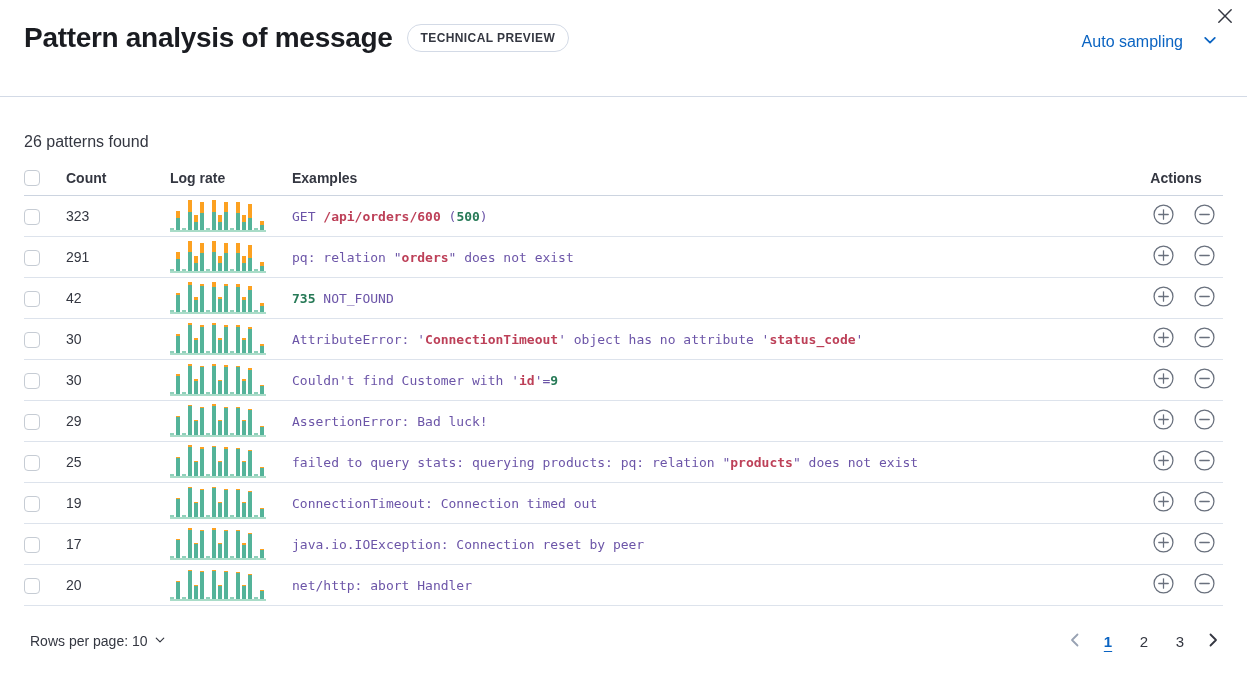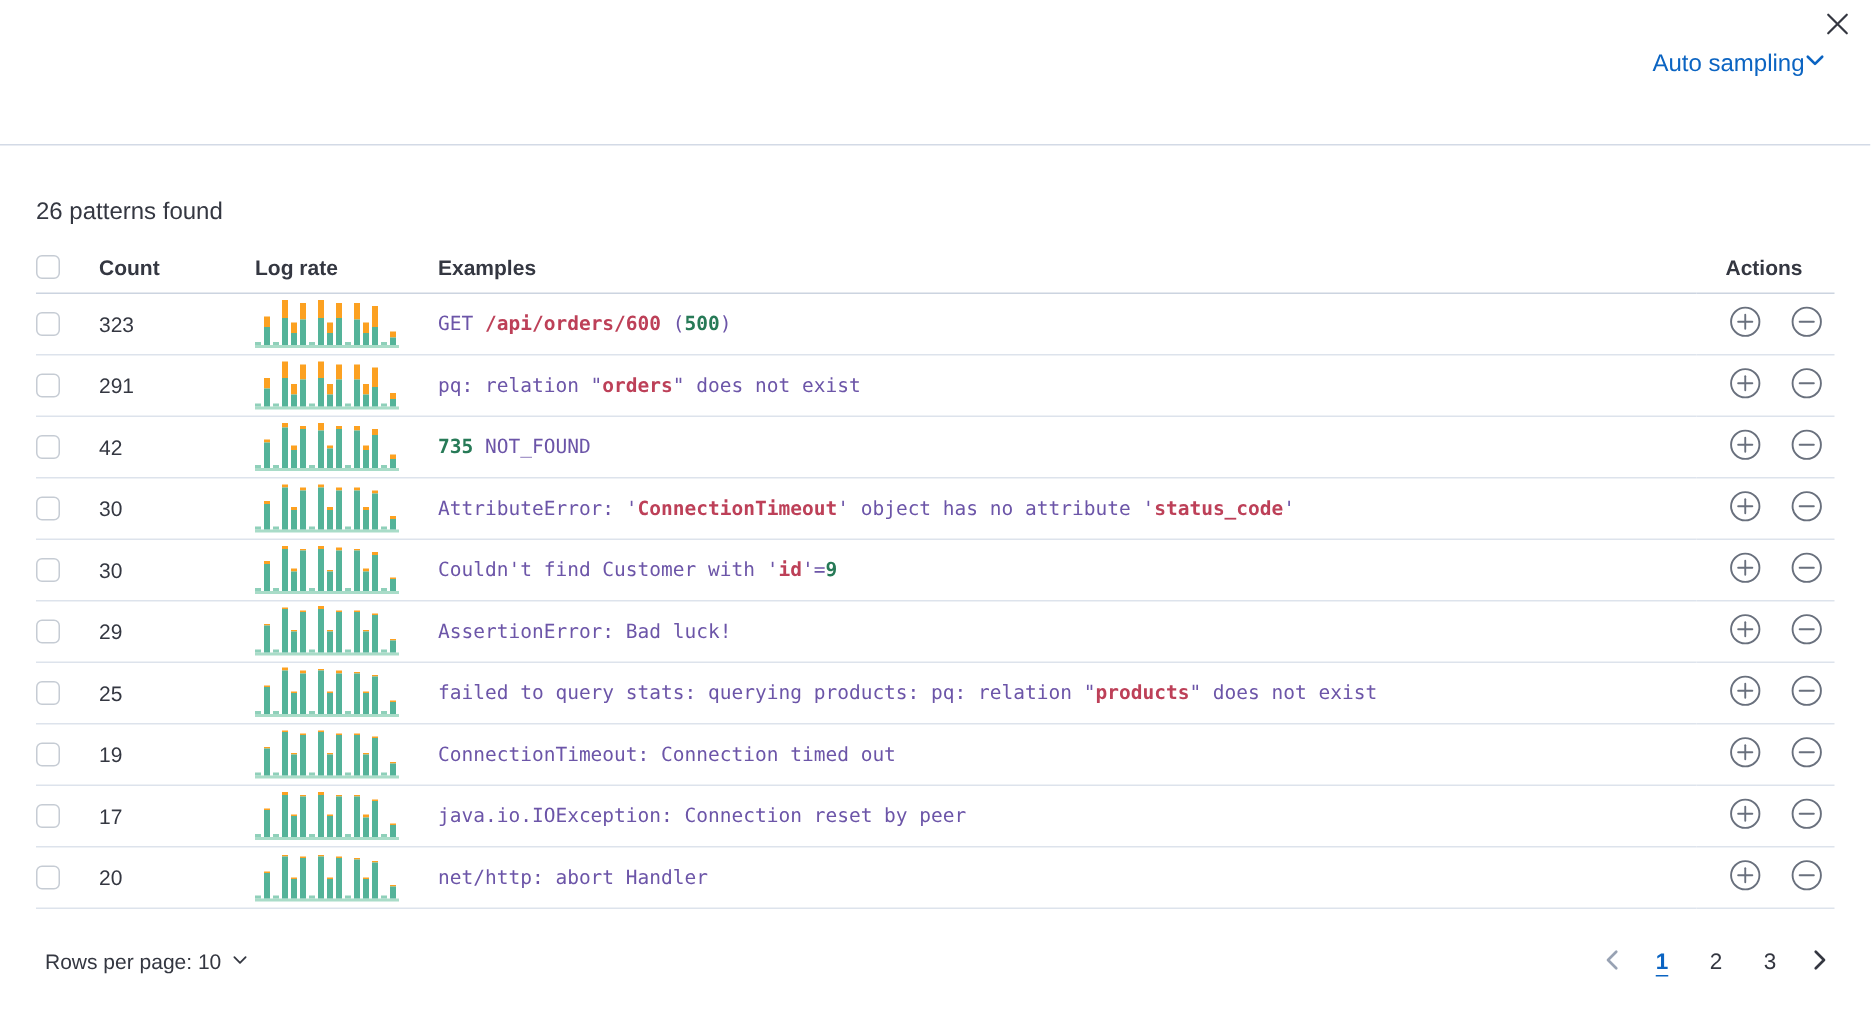--- a/index.html
+++ b/index.html
@@ -35,21 +35,21 @@
     border-radius:20px;
     padding:6px 13px;
     font-size:12px;
     font-weight:700;
     letter-spacing:0.4px;
     color:#343741;
     background:#fff;
     white-space:nowrap;
   }
   .sampling-menu {
-    display:flex; align-items:center; gap:0;
+    display:flex; align-items:center; gap:20px;
     color:#0b64c2;
     font-size:16px;
     margin-top:10px;
     background:none; border:none; cursor:pointer;
     font-family:"Liberation Sans", sans-serif;
   }
   .close-btn {
     position:absolute; top:5px; right:10px;
     width:24px; height:24px;
     background:none; border:none; padding:0; cursor:pointer;
@@ -164,20 +164,22 @@
     text-underline-offset:4px;
   }
   .page-arrow { background:none; border:none; cursor:pointer; padding:0 2px; }
   .page-arrow.disabled { cursor:default; }
 </style>
 </head>
 <body>
 
 <div class="flyout-header">
   <div class="title-group">
+    <h1 class="page-title">Pattern analysis of message</h1>
+    <span class="tech-badge">TECHNICAL PREVIEW</span>
   </div>
   <button class="sampling-menu">
     <span>Auto sampling</span>
     <span>
       <svg width="14" height="14" viewBox="0 0 16 16">
           <path d="M2.5 5.5 L8 11 L13.5 5.5" fill="none" stroke="#0b64c2" stroke-width="2" stroke-linecap="round" stroke-linejoin="round"></path>
         </svg>
     </span>
   </button>
 </div>

